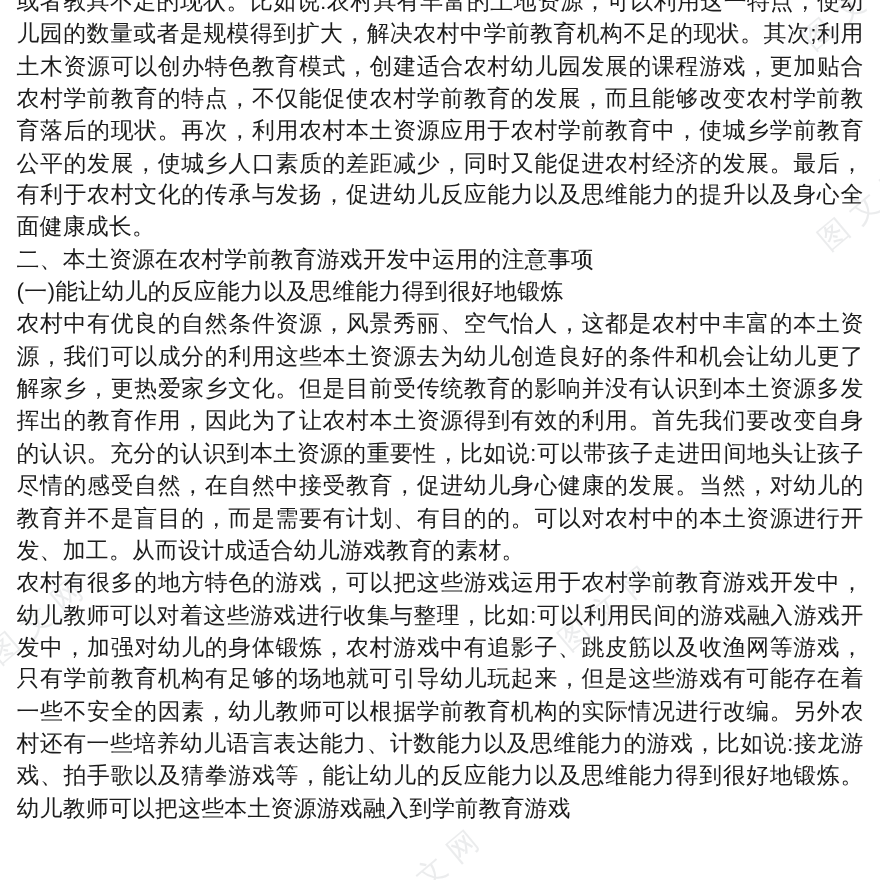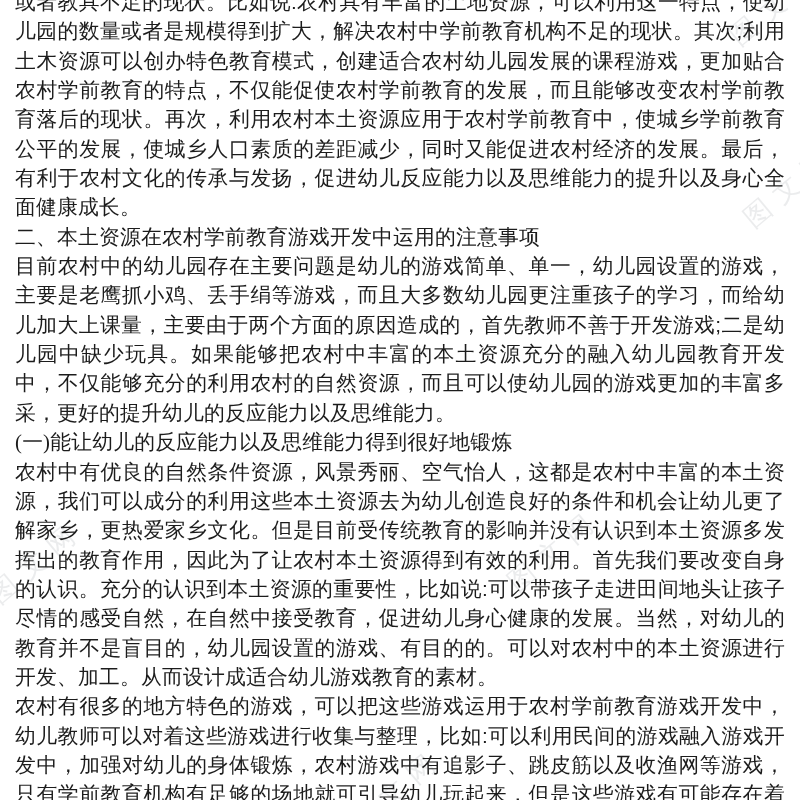--- a/index.html
+++ b/index.html
@@ -25,21 +25,20 @@
     margin: 0;
     font-size: 20.8px;
     line-height: 29.35px;
     text-align: justify;
     letter-spacing: 0.2px;
     word-break: break-all;
     color: #1c1c1c;
   }
   .doc-text p.heading {
     text-align: left;
-    font-family: Liberation Serif, serif;
   }
   .watermark {
     position: absolute;
     color: #8a9097;
     opacity: 0.16;
     font-size: 27px;
     letter-spacing: 10px;
     transform: rotate(-40deg);
     transform-origin: left top;
     white-space: nowrap;
@@ -58,18 +57,17 @@
 <span class="watermark wm-1">图文网</span>
 <span class="watermark wm-2">图文网</span>
 <span class="watermark wm-3">图文网</span>
 <span class="watermark wm-4">图文网</span>
 <span class="watermark wm-5">图文网</span>
 
 <div class="page">
   <div class="doc-text">
     <p>或者教具不足的现状。比如说:农村具有丰富的土地资源，可以利用这一特点，使幼儿园的数量或者是规模得到扩大，解决农村中学前教育机构不足的现状。其次;利用土木资源可以创办特色教育模式，创建适合农村幼儿园发展的课程游戏，更加贴合农村学前教育的特点，不仅能促使农村学前教育的发展，而且能够改变农村学前教育落后的现状。再次，利用农村本土资源应用于农村学前教育中，使城乡学前教育公平的发展，使城乡人口素质的差距减少，同时又能促进农村经济的发展。最后，有利于农村文化的传承与发扬，促进幼儿反应能力以及思维能力的提升以及身心全面健康成长。</p>
     <p class="heading">二、本土资源在农村学前教育游戏开发中运用的注意事项</p>
-    <p>目前农村中的幼儿园存在主要问题是幼儿的游戏简单、单一，幼儿园设置的游戏，主要是老鹰抓小鸡、丢手绢等游戏，而且大多数幼儿园更注重孩子的学习，而给幼儿加大上课量，主要由于两个方面的原因造成的，首先教师不善于开发游戏;二是幼儿园中缺少玩具。如果能够把农村中丰富的本土资源充分的融入幼儿园教育开发中，不仅能够充分的利用农村的自然资源，而且可以使幼儿园的游戏更加的丰富多采，更好的提升幼儿的反应能力以及思维能力。</p>
     <p class="heading">(一)能让幼儿的反应能力以及思维能力得到很好地锻炼</p>
-    <p>农村中有优良的自然条件资源，风景秀丽、空气怡人，这都是农村中丰富的本土资源，我们可以成分的利用这些本土资源去为幼儿创造良好的条件和机会让幼儿更了解家乡，更热爱家乡文化。但是目前受传统教育的影响并没有认识到本土资源多发挥出的教育作用，因此为了让农村本土资源得到有效的利用。首先我们要改变自身的认识。充分的认识到本土资源的重要性，比如说:可以带孩子走进田间地头让孩子尽情的感受自然，在自然中接受教育，促进幼儿身心健康的发展。当然，对幼儿的教育并不是盲目的，幼儿园设置的游戏、有目的的。可以对农村中的本土资源进行开发、加工。从而设计成适合幼儿游戏教育的素材。</p>
+    <p>农村中有优良的自然条件资源，风景秀丽、空气怡人，这都是农村中丰富的本土资源，我们可以成分的利用这些本土资源去为幼儿创造良好的条件和机会让幼儿更了解家乡，更热爱家乡文化。但是目前受传统教育的影响并没有认识到本土资源多发挥出的教育作用，因此为了让农村本土资源得到有效的利用。首先我们要改变自身的认识。充分的认识到本土资源的重要性，比如说:可以带孩子走进田间地头让孩子尽情的感受自然，在自然中接受教育，促进幼儿身心健康的发展。当然，对幼儿的教育并不是盲目的，而是需要有计划、有目的的。可以对农村中的本土资源进行开发、加工。从而设计成适合幼儿游戏教育的素材。</p>
     <p>农村有很多的地方特色的游戏，可以把这些游戏运用于农村学前教育游戏开发中，幼儿教师可以对着这些游戏进行收集与整理，比如:可以利用民间的游戏融入游戏开发中，加强对幼儿的身体锻炼，农村游戏中有追影子、跳皮筋以及收渔网等游戏，只有学前教育机构有足够的场地就可引导幼儿玩起来，但是这些游戏有可能存在着一些不安全的因素，幼儿教师可以根据学前教育机构的实际情况进行改编。另外农村还有一些培养幼儿语言表达能力、计数能力以及思维能力的游戏，比如说:接龙游戏、拍手歌以及猜拳游戏等，能让幼儿的反应能力以及思维能力得到很好地锻炼。幼儿教师可以把这些本土资源游戏融入到学前教育游戏</p>
   </div>
 </div>
 
 </body></html>

